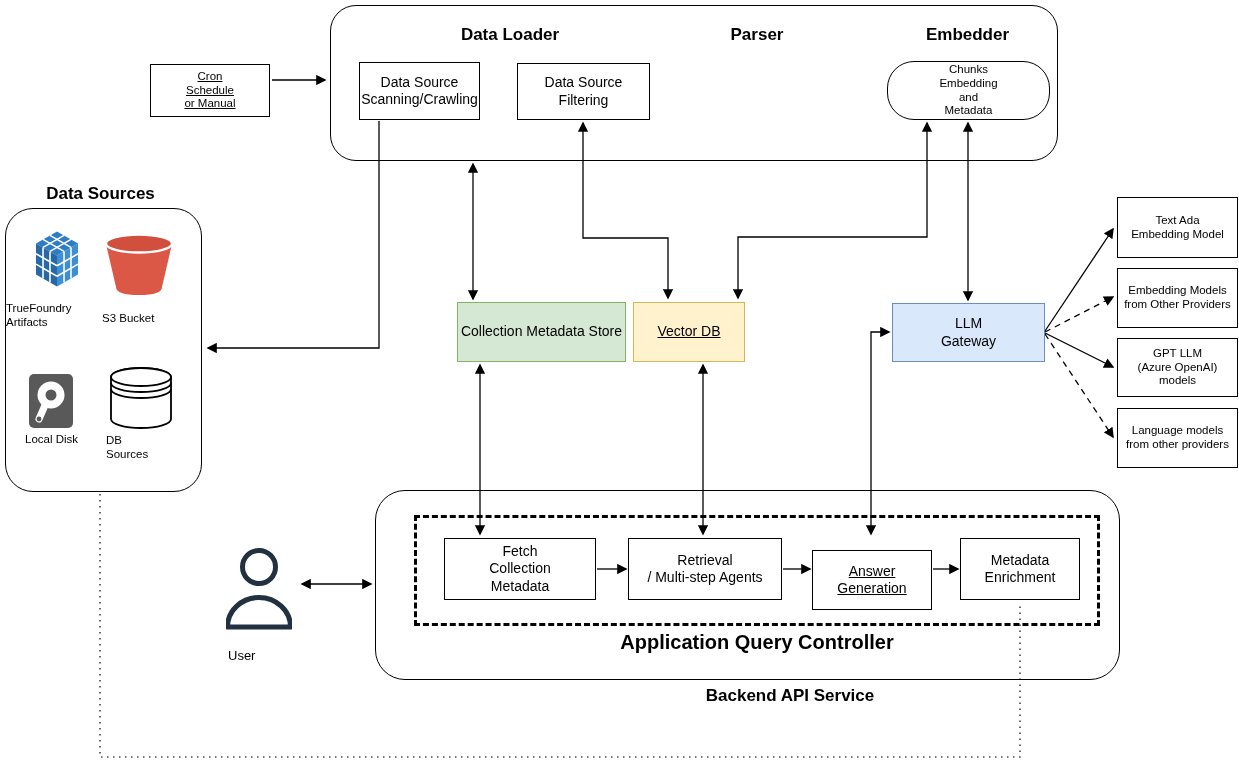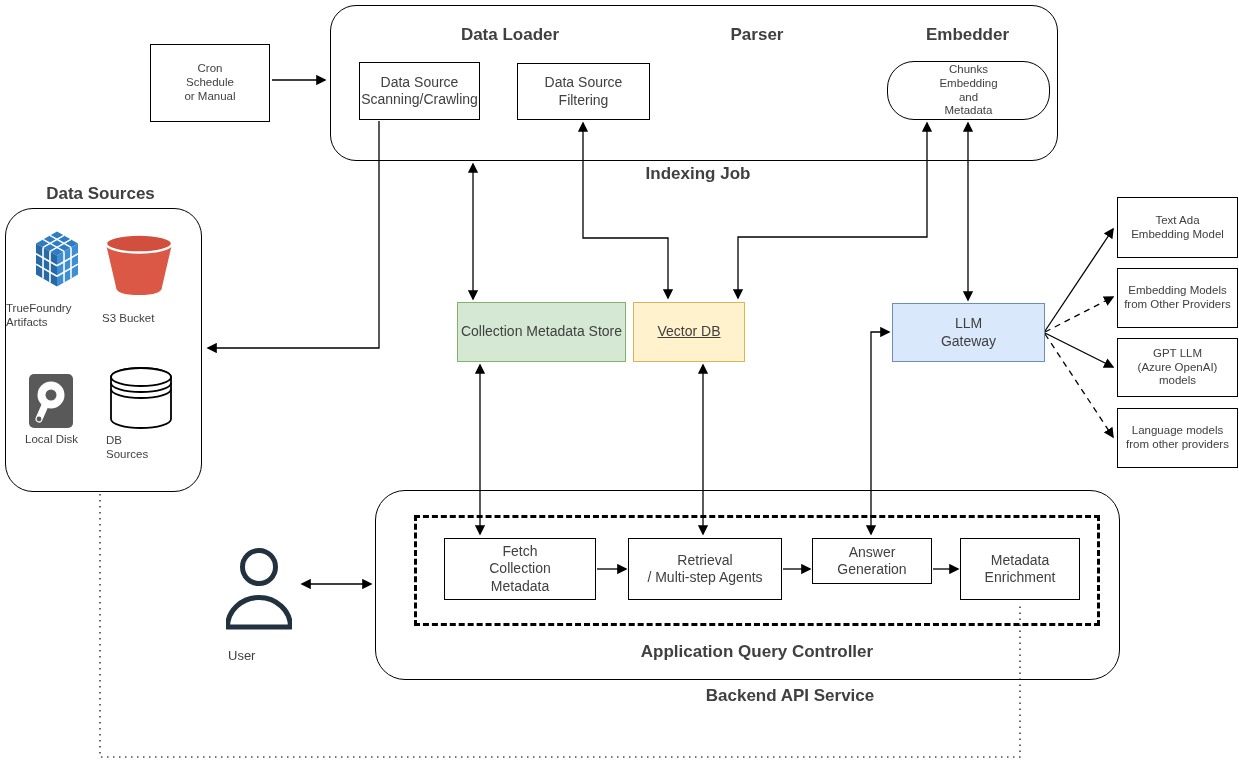--- a/index.html
+++ b/index.html
@@ -1,18 +1,18 @@
 <!DOCTYPE html>
 <html><head>
 <meta charset="utf-8">
 <style>
   html,body{margin:0;padding:0;background:#fff;}
   .canvas{
     position:relative;width:1239px;height:763px;background:#fff;overflow:hidden;
-    font-family:"Liberation Sans","DejaVu Sans",sans-serif;color:#404040;
+    font-family:"Liberation Sans","DejaVu Sans",sans-serif;color:#000000;
   }
   .overlay{position:absolute;left:0;top:0;width:1239px;height:763px;}
   .node{
     position:absolute;box-sizing:border-box;background:#fff;border:1px solid #000;
     display:flex;align-items:center;justify-content:center;text-align:center;
     font-size:14px;line-height:1.25;white-space:pre-line;
   }
   .node.small{font-size:11.5px;line-height:1.2;}
   .container{position:absolute;box-sizing:border-box;border:1px solid #000;background:transparent;}
   .hdr{
@@ -61,23 +61,22 @@
   <div class="hdr" style="left:890px;top:25px;width:155px;">Embedder</div>
 
   <div class="node" style="left:359px;top:62px;width:121px;height:58px;">Data Source
 Scanning/Crawling</div>
   <div class="node" style="left:517px;top:63px;width:133px;height:57px;">Data Source
 Filtering</div>
   <div class="node small" style="left:887px;top:61px;width:163px;height:59px;border-radius:27px;">Chunks
 Embedding
 and
 Metadata</div>
-  <div class="hdr" style="left:598px;top:164px;width:200px;">Indexing Job</div>
 
-  <div class="node small" style="left:150px;top:44px;width:120px;height:78px;">Cron
+  <div class="node small" style="left:150px;top:64px;width:120px;height:53px;text-decoration:underline;">Cron
 Schedule
 or Manual</div>
 
   <div class="hdr" style="left:18px;top:184px;width:165px;">Data Sources</div>
   <div class="container" style="left:5px;top:208px;width:197px;height:284px;border-radius:28px;"></div>
 
   <div class="iconwrap" style="left:36px;top:231px;">
     <svg width="42" height="56" viewBox="0 0 70 92">
       <polygon points="35,0 70,20 35,40 0,20" fill="#2e7cc3"></polygon>
       <polygon points="0,20 35,40 35,92 0,72" fill="#2868a5"></polygon>
@@ -141,33 +140,33 @@
 from other providers</div>
 
   <div class="container" style="left:375px;top:490px;width:745px;height:190px;border-radius:30px;"></div>
   <div class="dashedbox" style="left:414px;top:515px;width:686px;height:111px;"></div>
 
   <div class="node" style="left:444px;top:538px;width:152px;height:62px;">Fetch
 Collection
 Metadata</div>
   <div class="node" style="left:628px;top:538px;width:154px;height:62px;">Retrieval
 / Multi-step Agents</div>
-  <div class="node" style="left:812px;top:538px;width:120px;height:46px;">Answer Generation</div>
+  <div class="node" style="left:812px;top:550px;width:120px;height:60px;text-decoration:underline;">Answer Generation</div>
   <div class="node" style="left:960px;top:538px;width:120px;height:62px;">Metadata
 Enrichment</div>
 
   <svg class="overlay" style="width:1239px;height:763px;pointer-events:none;" viewBox="0 0 1239 763">
     <g fill="none" stroke="#000" stroke-width="1.3">
       <path d="M597,569 H626" marker-end="url(#arr)"></path>
       <path d="M783,569 H810" marker-end="url(#arr)"></path>
       <path d="M933,569 H958" marker-end="url(#arr)"></path>
     </g>
   </svg>
 
-  <div class="hdr" style="left:540px;top:631px;width:434px;font-size:17px;margin-top:11px;">Application Query Controller</div>
+  <div class="hdr" style="left:540px;top:631px;width:434px;font-size:20px;">Application Query Controller</div>
   <div class="hdr" style="left:640px;top:686px;width:300px;">Backend API Service</div>
 
   <div class="iconwrap" style="left:226px;top:540px;">
     <svg width="66" height="90" viewBox="0 0 66 90">
       <circle cx="33" cy="27" r="16.5" fill="#fff" stroke="#22313f" stroke-width="5"></circle>
       <path d="M1.5,87 A31.5,29.5 0 0 1 64.5,87 Z" fill="#fff" stroke="#22313f" stroke-width="5" stroke-linejoin="round"></path>
     </svg>
   </div>
   <div class="lbl" style="left:228px;top:648px;width:62px;font-size:13px;">User</div>
 

